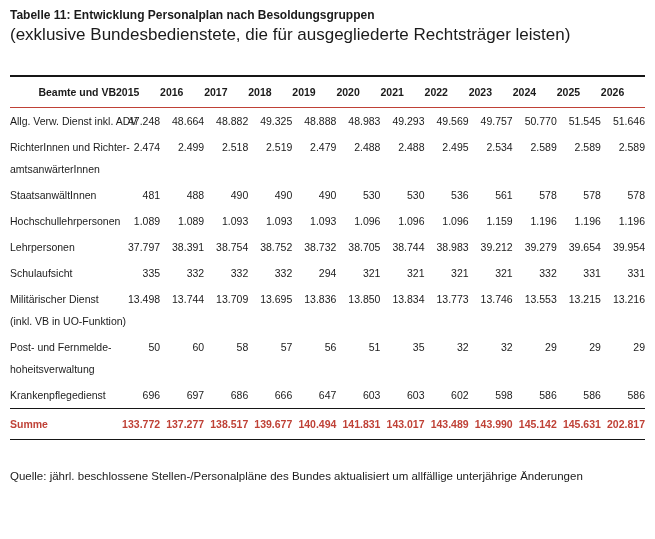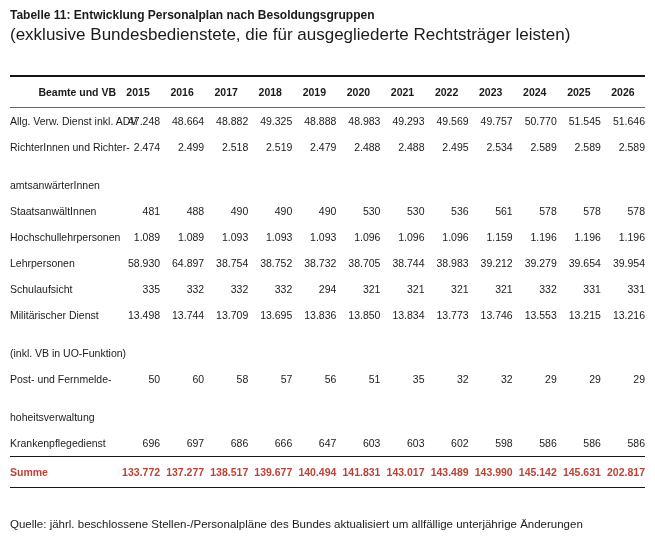--- a/index.html
+++ b/index.html
@@ -18,30 +18,30 @@
   table {
     border-collapse:collapse; table-layout:fixed;
     width:635px; margin-top:33px;
   }
   col.c-label { width:106px; }
   thead tr {
     border-top:2px solid var(--rule);
     border-bottom:1.5px solid var(--red);
   }
   th {
-    font-size:10.5px; font-weight:bold; text-align:center;
+    font-size:10.5px; font-weight:bold; text-align:left;
     padding:9px 0 8px 0; line-height:13px; white-space:nowrap;
   }
   th.lbl { text-align:right; }
   tbody td {
     font-size:10.5px; text-align:right; vertical-align:top;
     padding:5px 0; line-height:16px; white-space:nowrap;
   }
   tbody td.lbl { text-align:left; }
-  td .cont { margin-top:22px; }
+  td .cont { margin-top:6px; }
   tr.summe {
     border-top:1px solid var(--rule);
     border-bottom:1.5px solid var(--rule);
     color:var(--red);
   }
   tr.summe td { font-weight:bold; padding:7px 0; }
 
   .source { margin-top:29px; font-size:11.5px; }
   .source div { line-height:15px; margin-bottom:10px; }
 </style>
@@ -152,22 +152,22 @@
           <td>1.096</td>
           <td>1.159</td>
           <td>1.196</td>
           <td>1.196</td>
           <td>1.196</td>
         </tr>
         <tr>
           <td class="lbl">
             <div>Lehrpersonen</div>
           </td>
-          <td>58.930</td>
-          <td>64.897</td>
+          <td>37.797</td>
+          <td>38.391</td>
           <td>38.754</td>
           <td>38.752</td>
           <td>38.732</td>
           <td>38.705</td>
           <td>38.744</td>
           <td>38.983</td>
           <td>39.212</td>
           <td>39.279</td>
           <td>39.654</td>
           <td>39.954</td>

